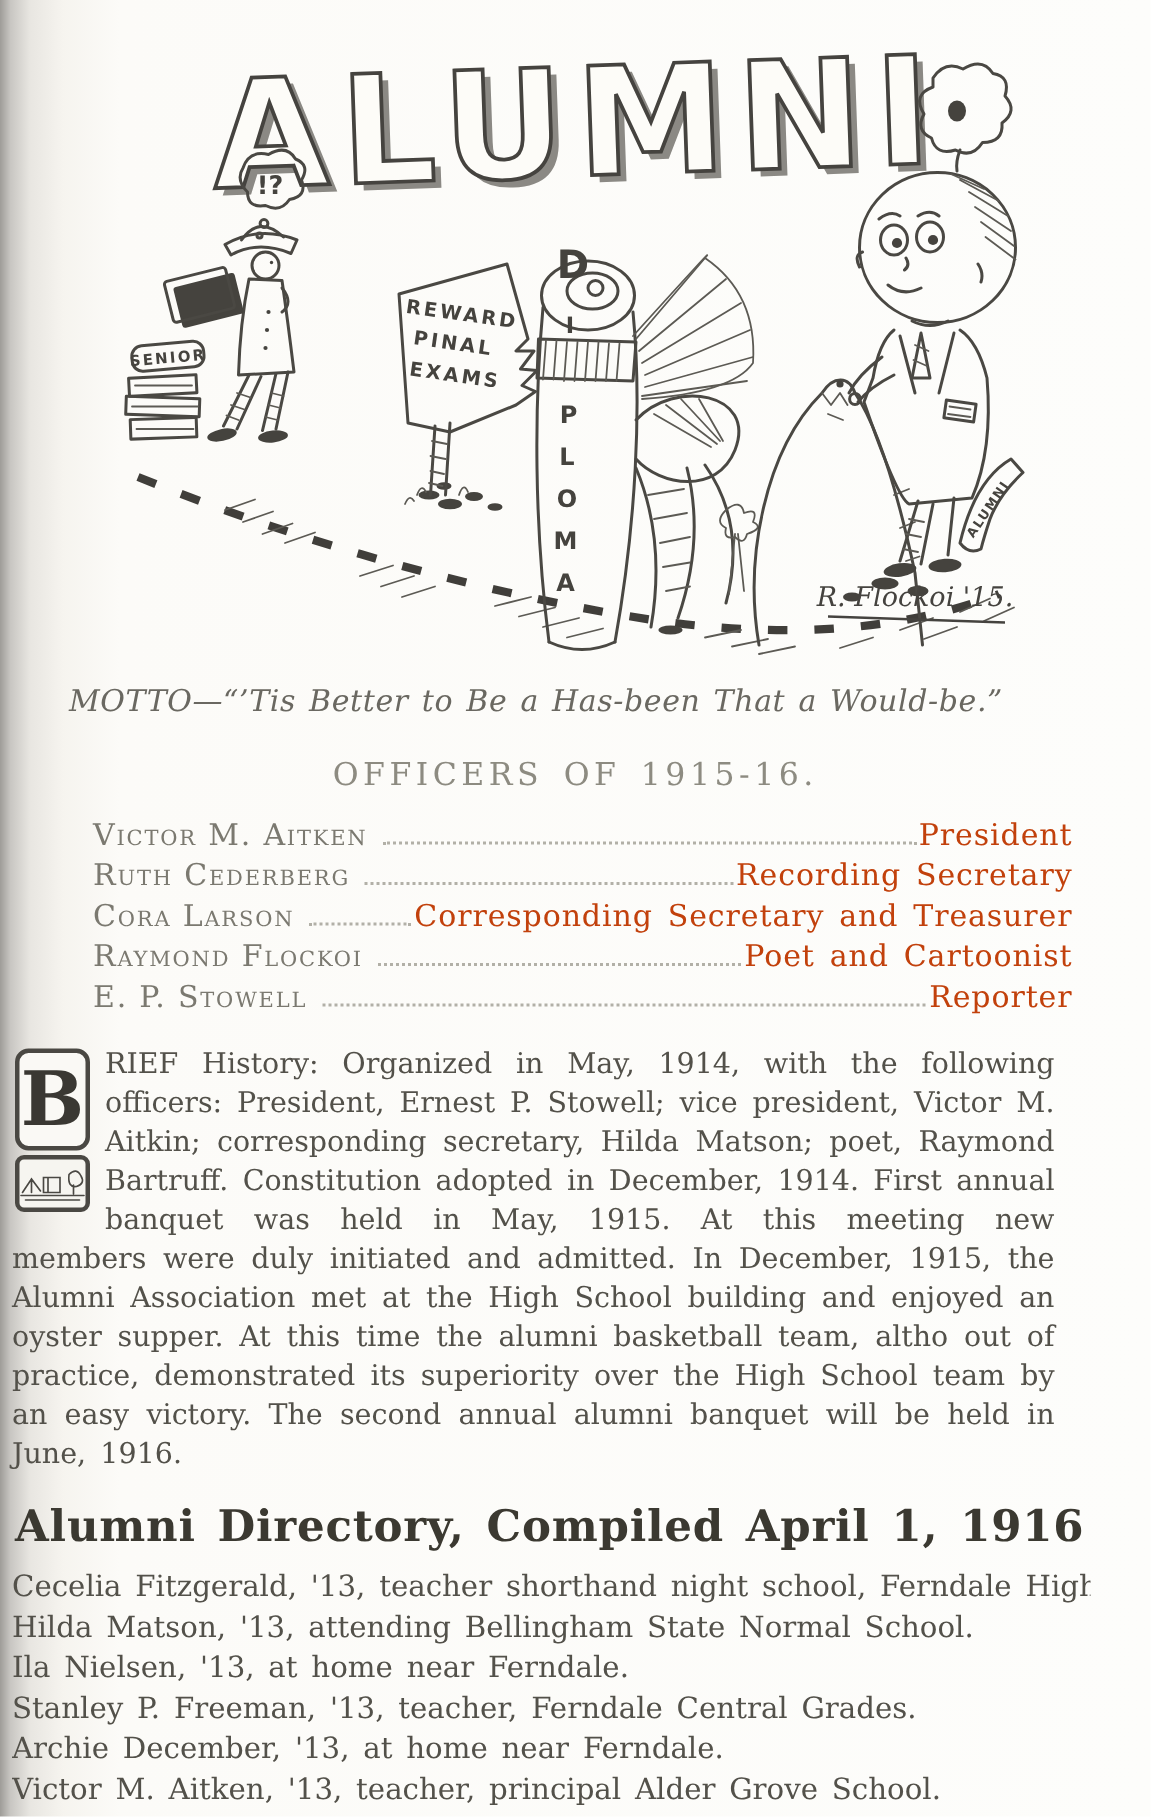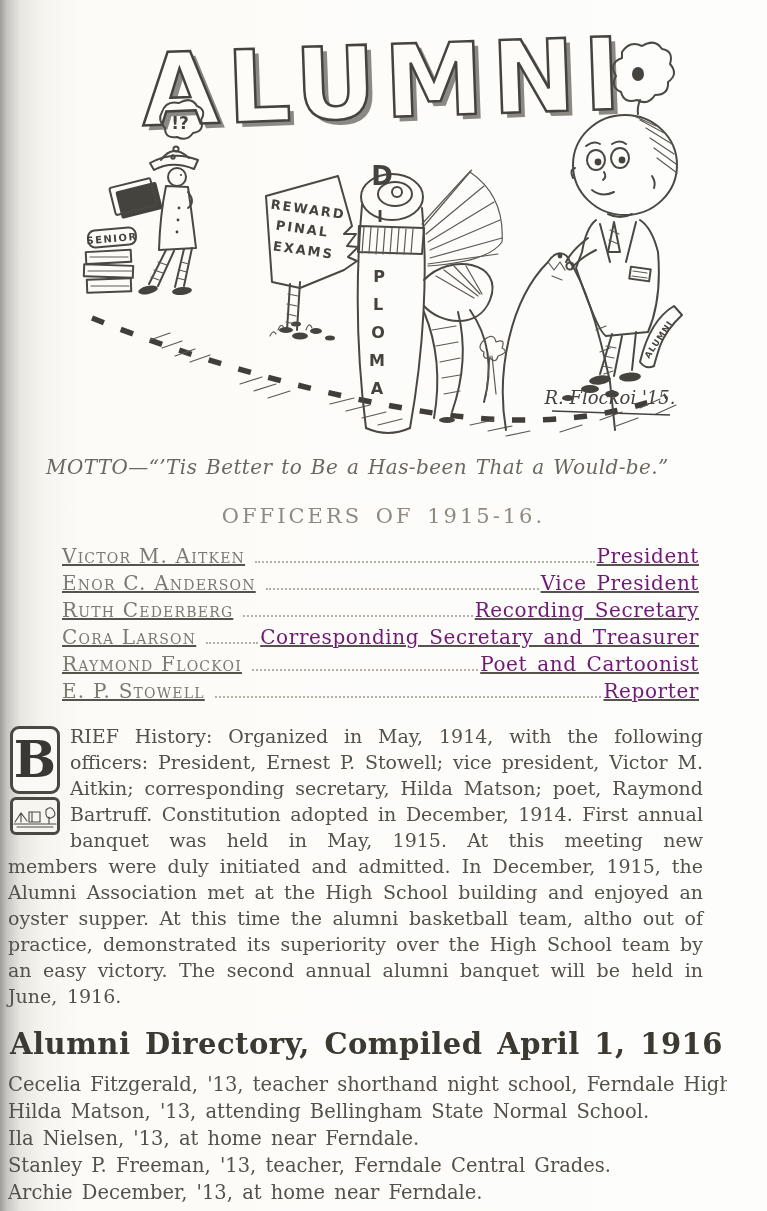--- a/index.html
+++ b/index.html
@@ -11,25 +11,25 @@
   .cartoon{display:block;margin:0;}
   .cartoon svg{display:block;}
   .motto{
     text-align:left;font-style:italic;font-size:20px;color:#6a6861;
     margin:12px 46px 0 46px;letter-spacing:.4px;line-height:26px;word-spacing:2px;
   }
   .officers-heading{
     text-align:center;font-size:21px;letter-spacing:3px;color:#8d8b81;
     margin-top:24px;line-height:24px;word-spacing:4px;
   }
-  .officers{margin:15px 68px 0 62px;text-decoration:underline;}
+  .officers{margin:15px 52px 0 62px;}
   .officer-row{display:flex;align-items:baseline;font-size:20px;line-height:27px;height:27px;color:#76746c;}
   .officer-name{font-variant:small-caps;letter-spacing:1.2px;white-space:nowrap;color:#7b7970;}
   .leader{flex:1;border-bottom:2px dotted #b2b0a7;margin:0 2px 5px 10px;min-width:18px;}
-  .officer-title{white-space:nowrap;color:#701a75;letter-spacing:.6px;word-spacing:3px;}
+  .officer-title{white-space:nowrap;color:#c2410c;letter-spacing:.6px;word-spacing:3px;}
   .history{
     margin:18px 64px 0 8px;font-size:19px;line-height:26px;text-align:justify;
     word-spacing:3.5px;color:#53514a;
   }
   .dropcap-block{float:left;width:50px;margin:3px 10px 2px 2px;}
   .dropcap-frame{
     border:3px solid #4a4843;border-radius:9px;height:62px;
     display:flex;align-items:center;justify-content:center;
     font-size:50px;font-weight:bold;color:#3a3833;background:#faf9f5;
   }
@@ -221,25 +221,20 @@
 
 <div class="motto">MOTTO—“’Tis Better to Be a Has-been That a Would-be.”</div>
 
 <div class="officers-heading">OFFICERS OF 1915-16.</div>
 
 <div class="officers">
   <div class="officer-row">
     <span class="officer-name">Victor M. Aitken</span>
     <span class="leader"></span>
     <span class="officer-title">President</span>
-  </div>
-  <div class="officer-row">
-    <span class="officer-name">Enor C. Anderson</span>
-    <span class="leader"></span>
-    <span class="officer-title">Vice President</span>
   </div>
   <div class="officer-row">
     <span class="officer-name">Ruth Cederberg</span>
     <span class="leader"></span>
     <span class="officer-title">Recording Secretary</span>
   </div>
   <div class="officer-row">
     <span class="officer-name">Cora Larson</span>
     <span class="leader"></span>
     <span class="officer-title">Corresponding Secretary and Treasurer</span>

